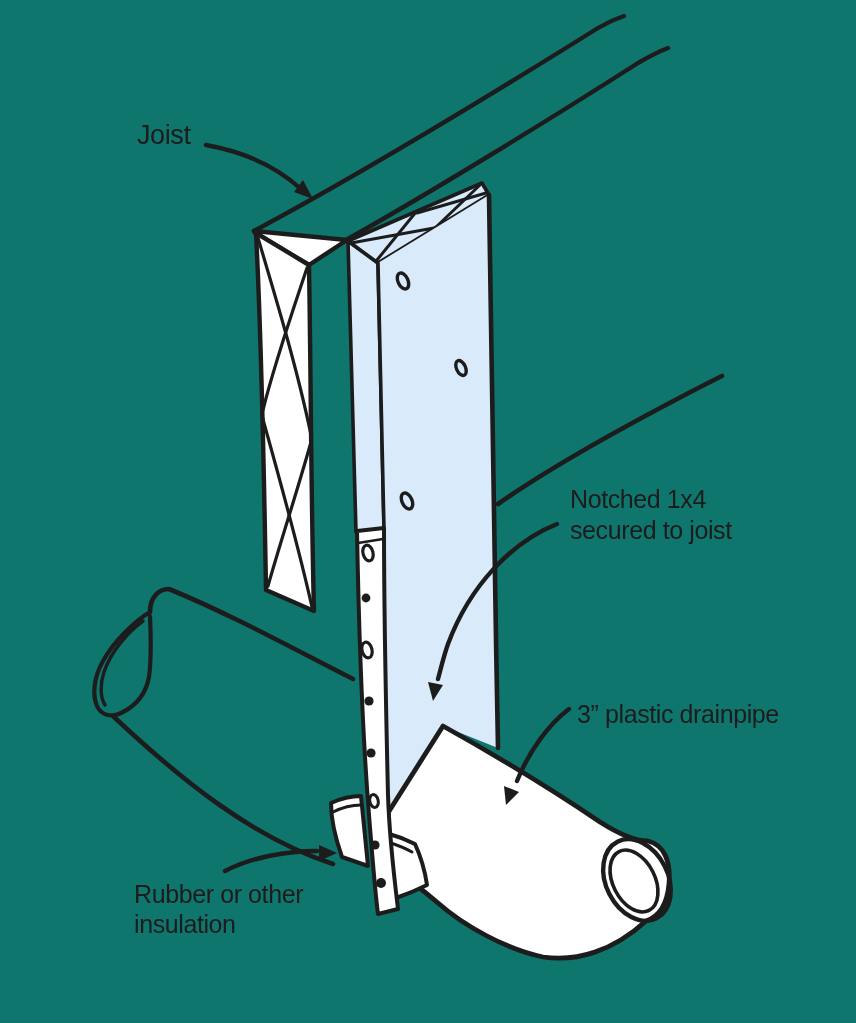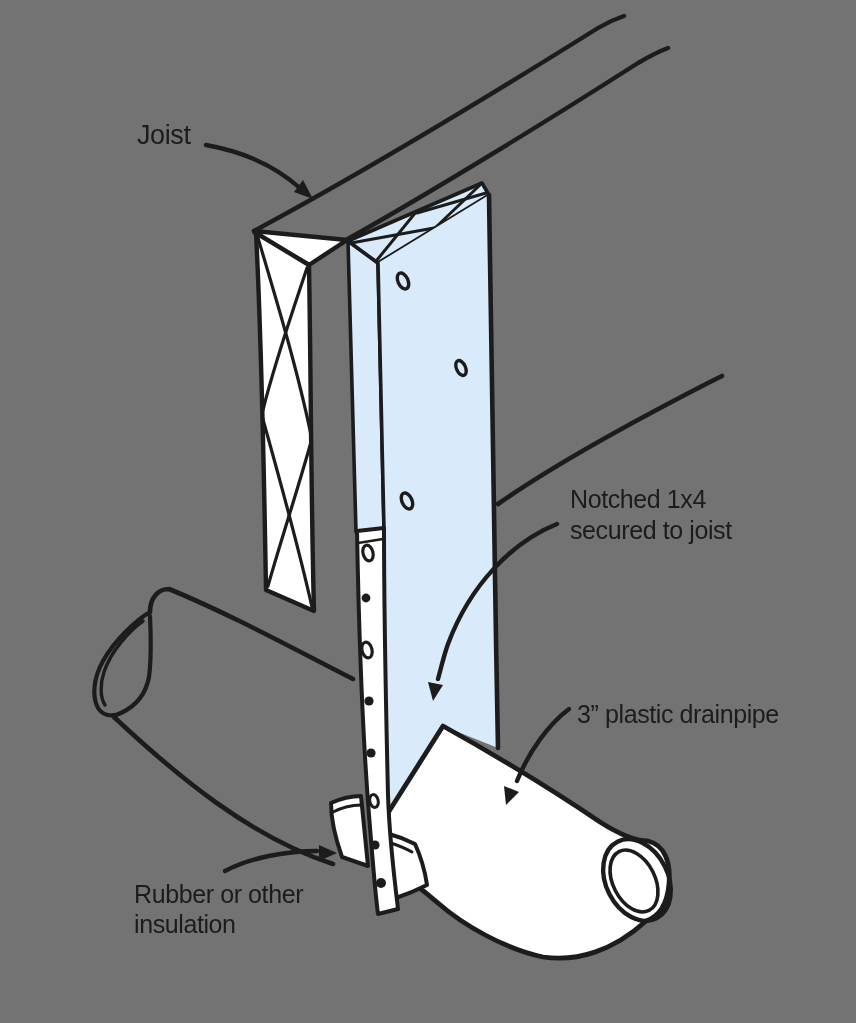--- a/index.html
+++ b/index.html
@@ -1,19 +1,19 @@
 <!DOCTYPE html>
 <html><head>
 <meta charset="utf-8">
 <style>
   html,body{margin:0;padding:0;background:#ffffff;}
   .figure-wrap{
     position:relative;
     width:856px;height:1023px;
-    background:#737373;
+    background:#0f766e;
     overflow:hidden;
     font-family:"Liberation Sans", sans-serif;
   }
   svg{display:block;}
   .sketch-label{
     font-family:"Liberation Sans", sans-serif;
     letter-spacing:-0.4px;
     fill:#1c1c1c;
   }
   .lbl-26{font-size:27px;}

